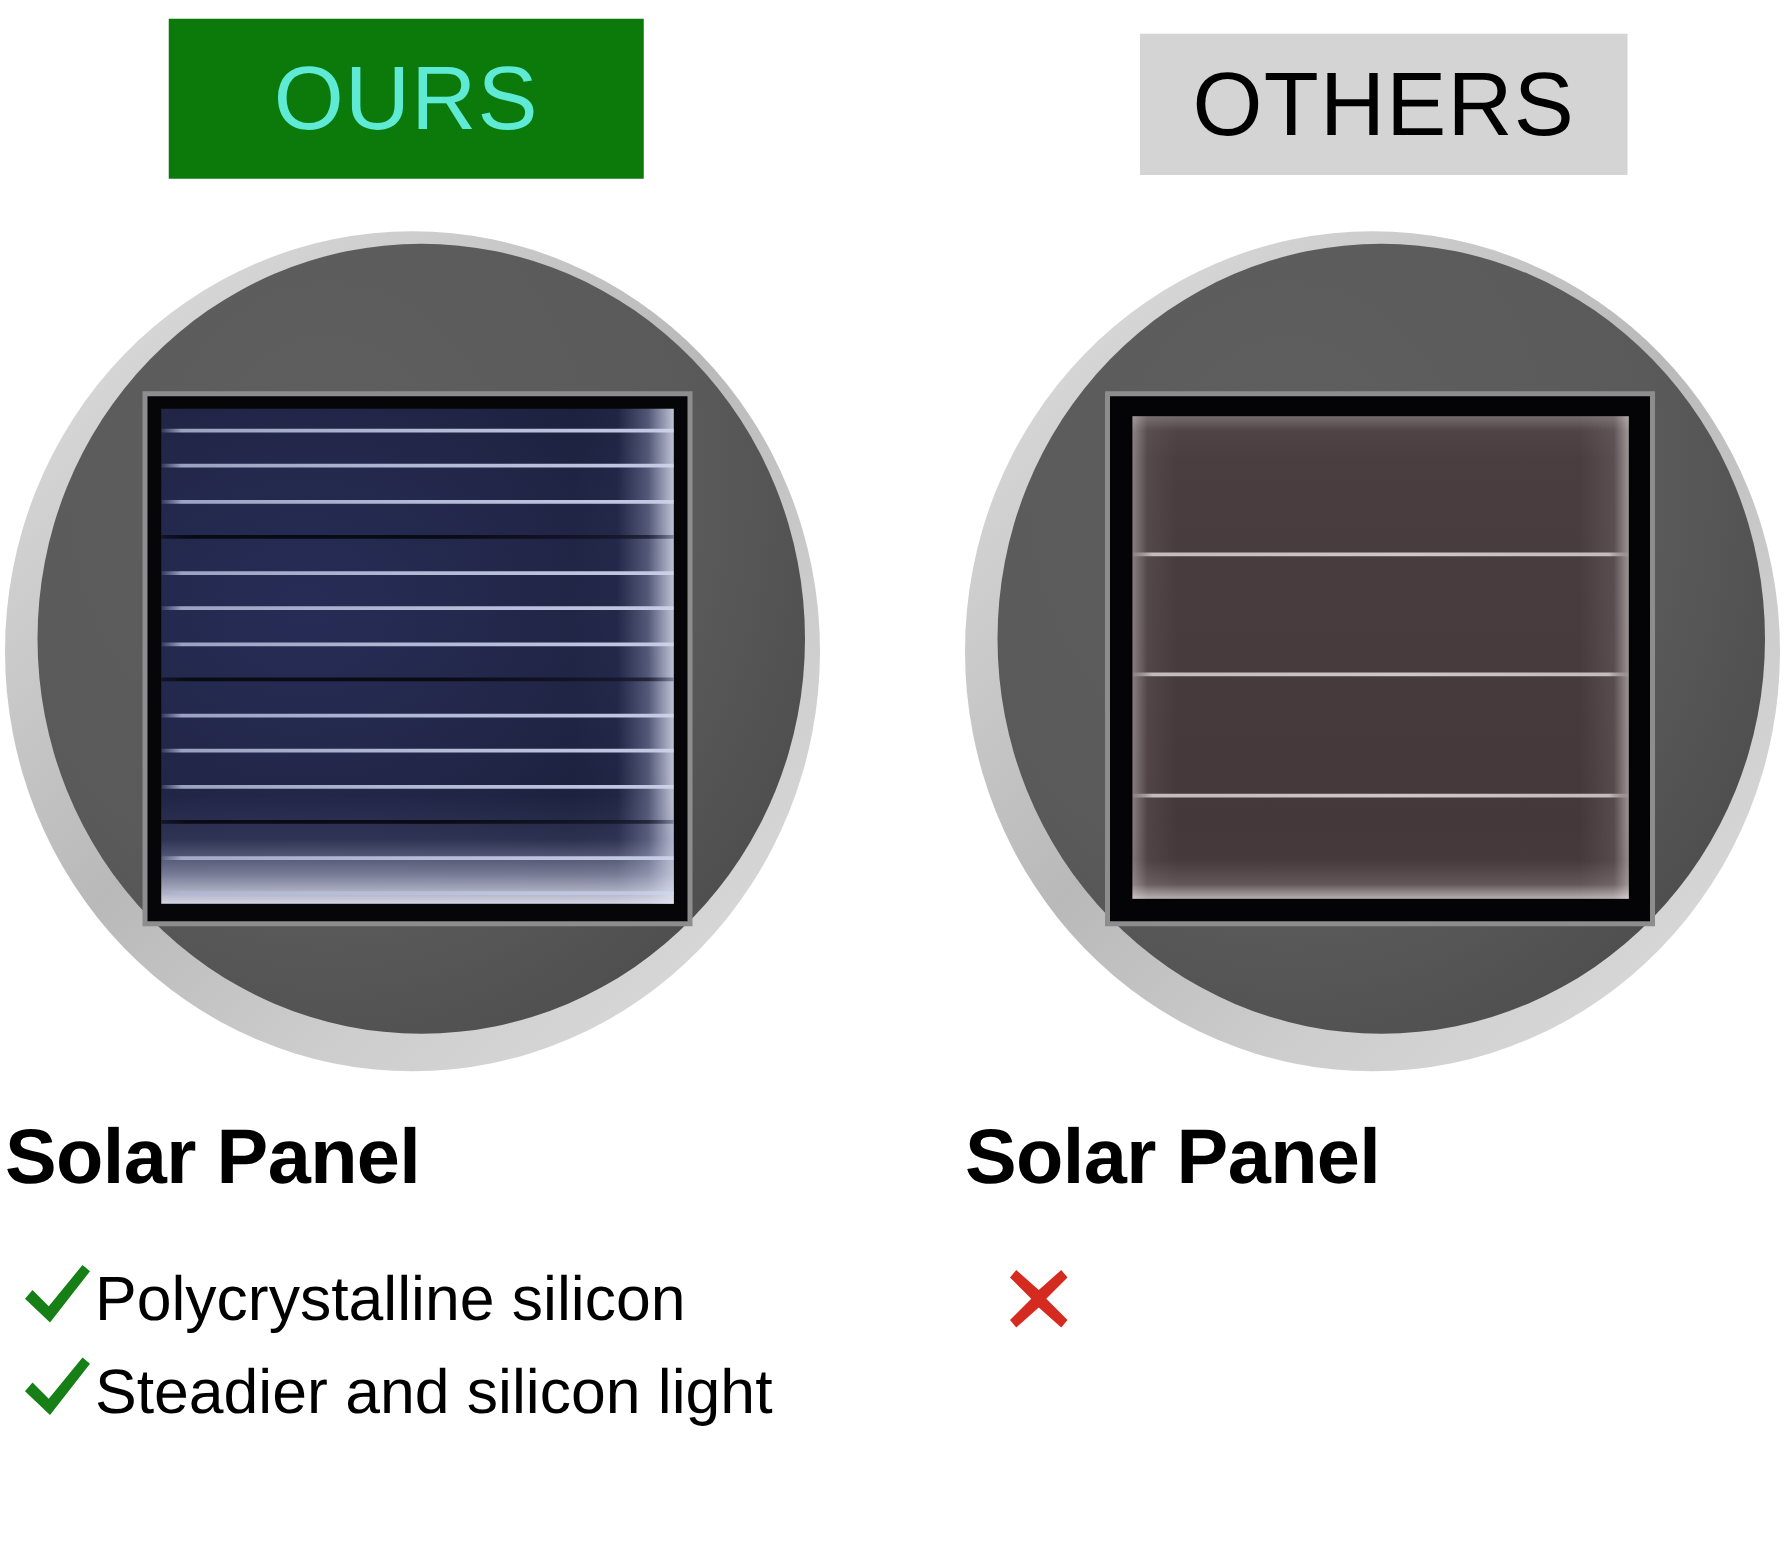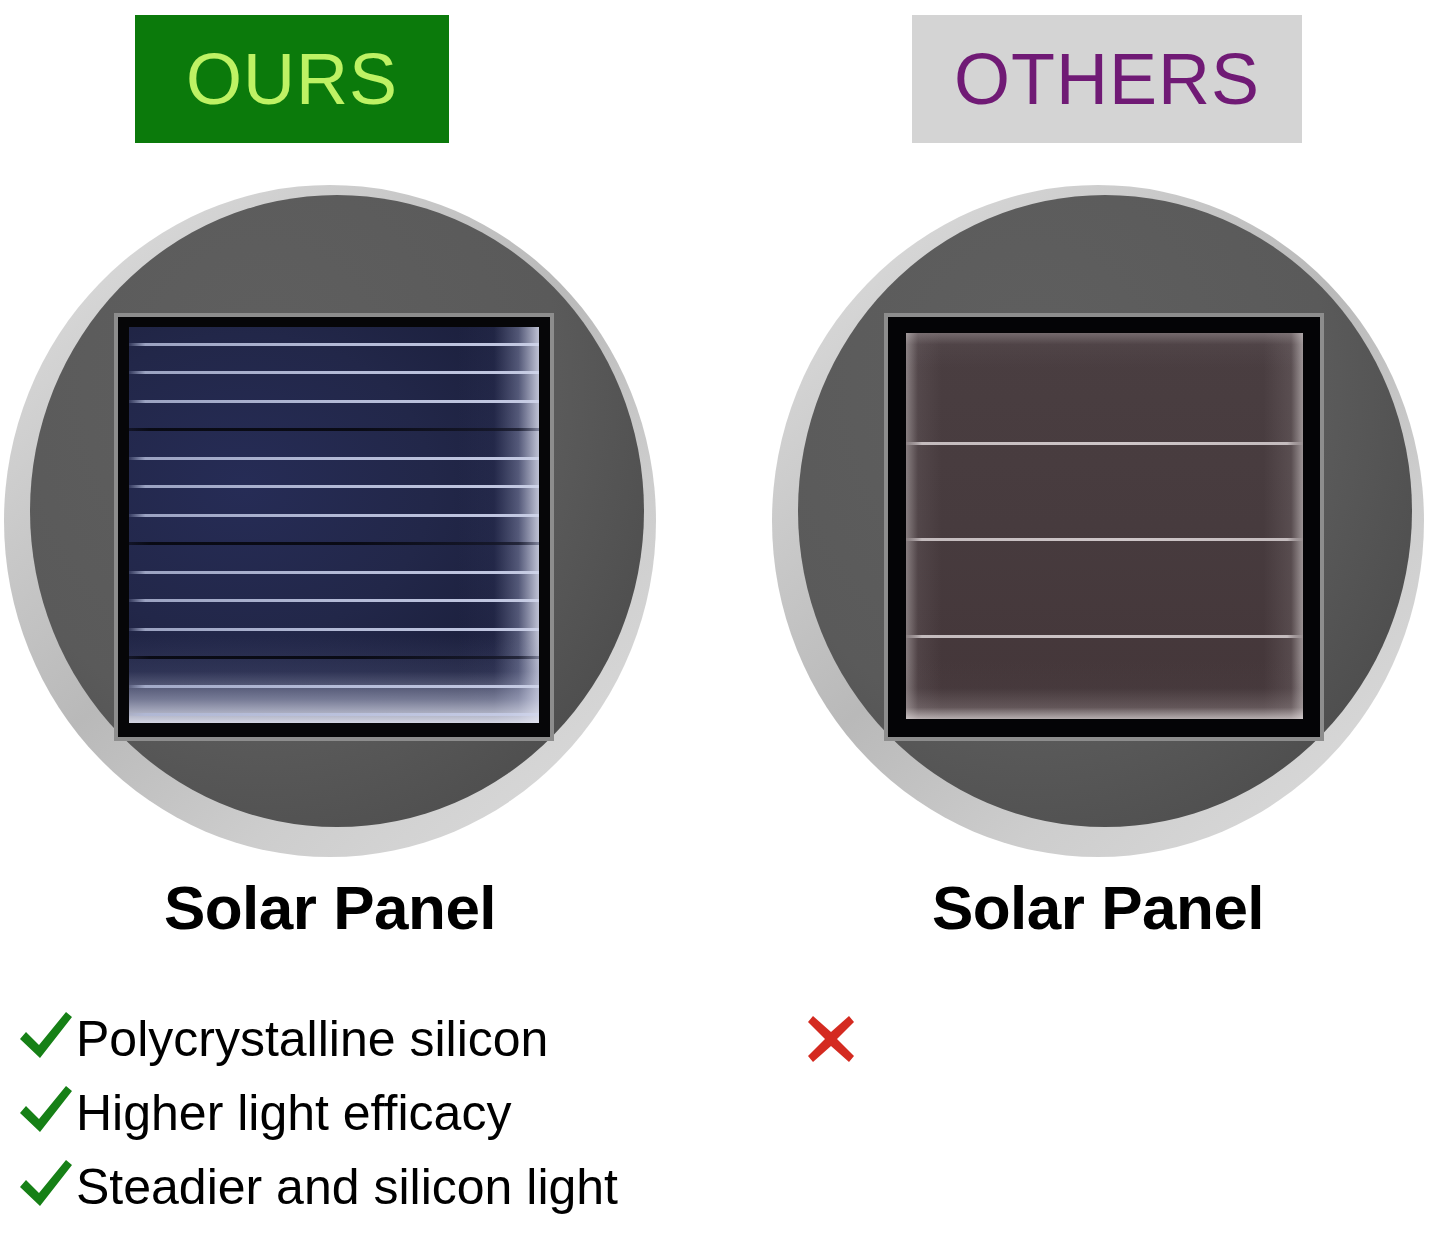--- a/index.html
+++ b/index.html
@@ -23,32 +23,32 @@
     align-items: center;
     justify-content: center;
     font-size: 72px;
     letter-spacing: 1px;
     line-height: 1;
     font-weight: 400;
   }
   .badge-ours {
     left: 135px;
     top: 15px;
-    width: 314px;
+    width: 380px;
     height: 128px;
     background: #0b7a0b;
-    color: #bef264;
+    color: #5eead4;
   }
   .badge-others {
     left: 912px;
-    top: 15px;
+    top: 27px;
     width: 390px;
-    height: 128px;
+    height: 113px;
     background: #d4d4d4;
-    color: #701a75;
+    color: #000000;
   }
 
   
   .disc {
     position: absolute;
     width: 652px;
     height: 672px;
   }
   .disc-left  { left: 4px;   top: 185px; }
   .disc-right { left: 772px; top: 185px; }
@@ -175,23 +175,22 @@
         rgba(160,150,152,0.30) 0%,
         rgba(206,198,200,0.92) 4%,
         rgba(212,204,206,0.96) 55%,
         rgba(206,198,200,0.92) 96%,
         rgba(160,150,152,0.30) 100%);
   }
 
   
   .panel-title {
     position: absolute;
-    top: 877px;
+    top: 895px;
     width: 652px;
-    text-align: center;
     font-size: 62px;
     font-weight: bold;
     line-height: 1;
     letter-spacing: -0.5px;
   }
   .panel-title-left  { left: 4px; }
   .panel-title-right { left: 772px; }
 
   
   .features {
@@ -275,28 +274,20 @@
 
   <div class="feature-row">
     <span class="mark">
       <svg width="58" height="54" viewBox="0 0 58 54" aria-hidden="true">
         <path d="M4 29 L10 22 L23 35 L50 2 L56 7 L24 48 Z" fill="#168016"></path>
       </svg>
     </span>
     <span class="feature-text">Polycrystalline silicon</span>
   </div>
 
-  <div class="feature-row">
-    <span class="mark">
-      <svg width="58" height="54" viewBox="0 0 58 54" aria-hidden="true">
-        <path d="M4 29 L10 22 L23 35 L50 2 L56 7 L24 48 Z" fill="#168016"></path>
-      </svg>
-    </span>
-    <span class="feature-text">Higher light efficacy</span>
-  </div>
 
   <div class="feature-row">
     <span class="mark">
       <svg width="58" height="54" viewBox="0 0 58 54" aria-hidden="true">
         <path d="M4 29 L10 22 L23 35 L50 2 L56 7 L24 48 Z" fill="#168016"></path>
       </svg>
     </span>
     <span class="feature-text">Steadier and silicon light</span>
   </div>
 

